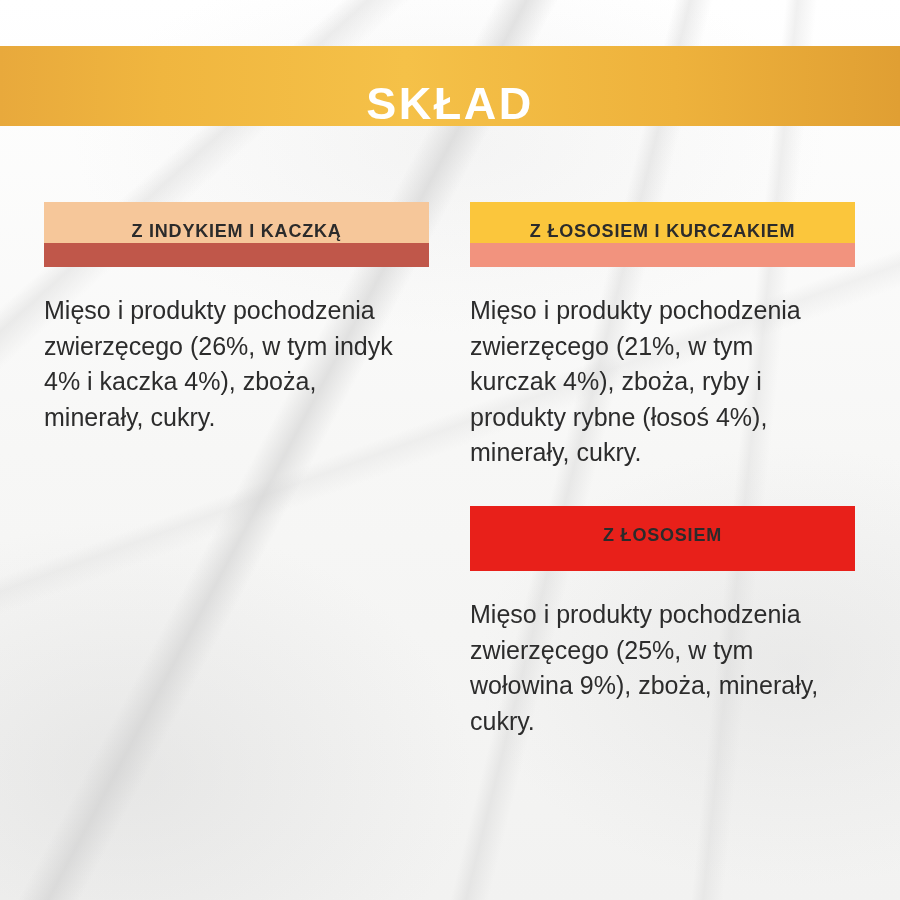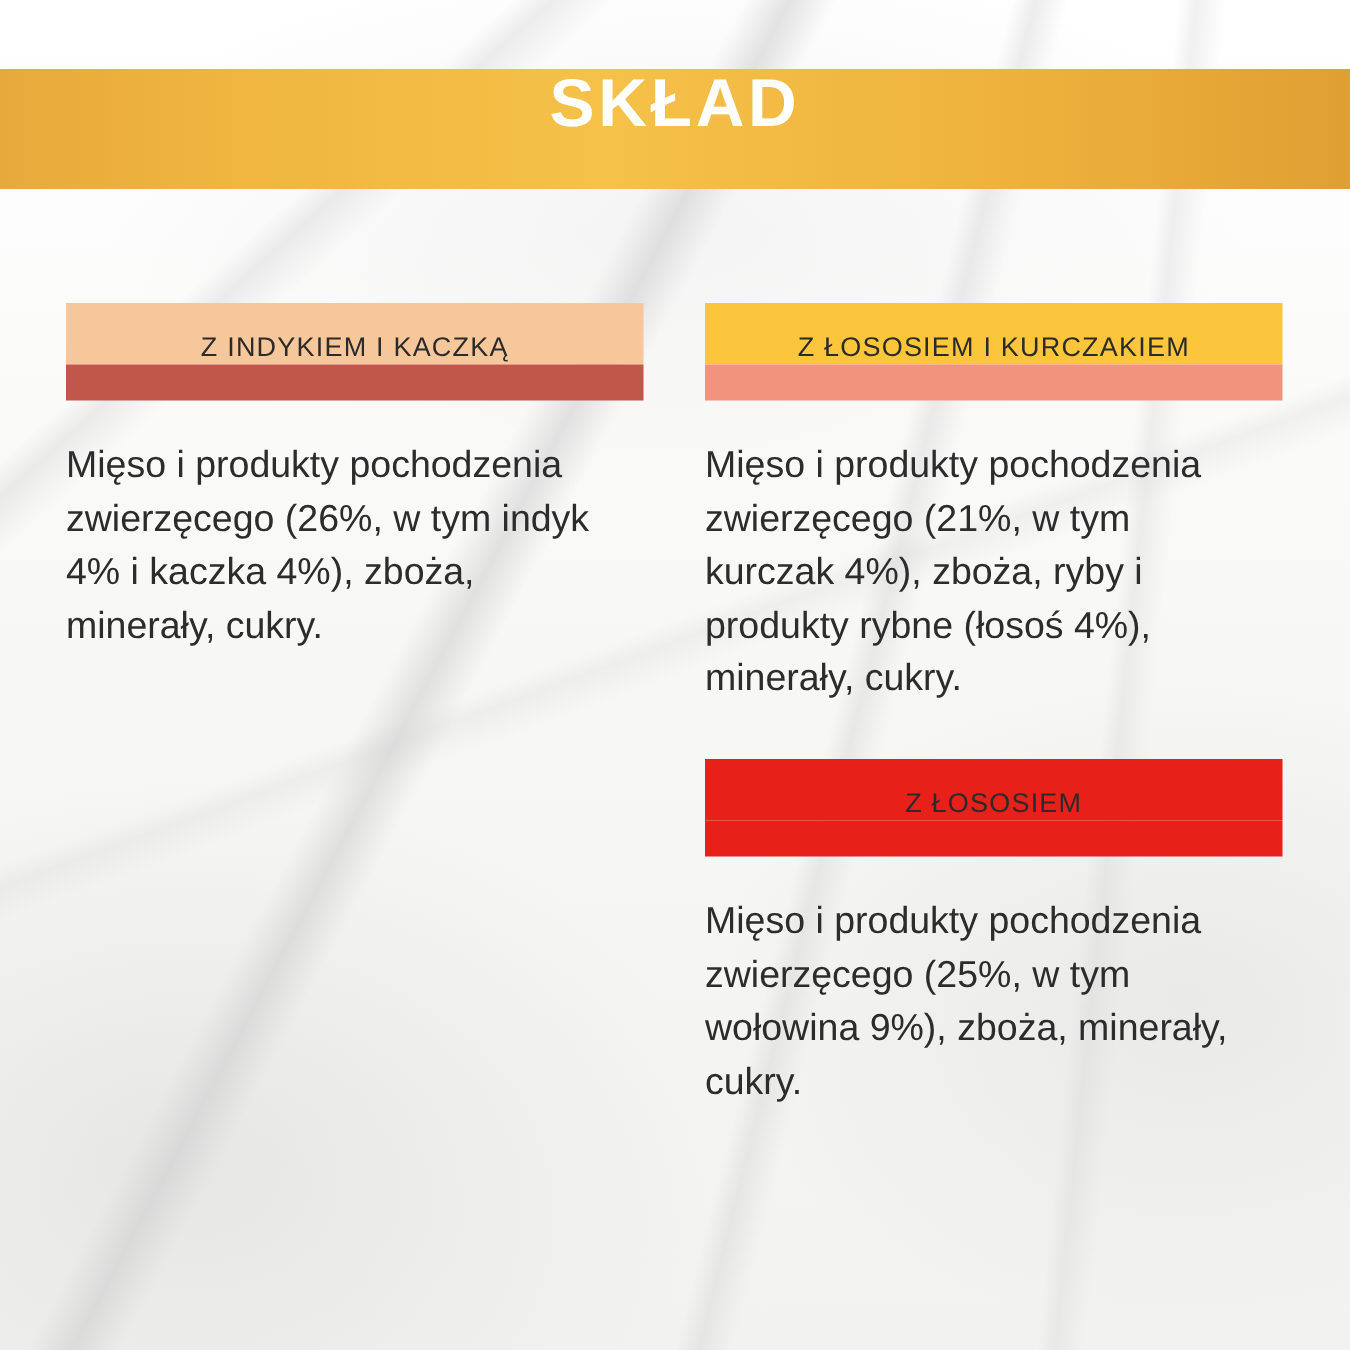--- a/index.html
+++ b/index.html
@@ -33,21 +33,21 @@
   }
 
   .banner {
     position: absolute;
     left: 0;
     top: 46px;
     width: 900px;
     height: 80px;
     background: linear-gradient(90deg, #e8a93c 0%, #f0b63f 18%, #f5c148 45%, #eeb23c 75%, #e09f33 100%);
     display: flex;
-    align-items: flex-start;
+    align-items: flex-end;
     justify-content: center;
   }
   .banner-title {
     color: #ffffff;
     font-size: 45px;
     font-weight: bold;
     letter-spacing: 2.5px;
     line-height: 1;
   }
 
@@ -82,21 +82,21 @@
   }
   .card-header .band-bottom {
     position: absolute;
     left: 0; right: 0; bottom: 0;
     height: 24px;
   }
   .card-title {
     position: relative;
     z-index: 2;
     font-size: 18px;
-    font-weight: normal;
+    font-weight: bold;
     letter-spacing: 0.8px;
     color: #2b2b2b;
     text-align: center;
     padding: 0 10px;
     margin-top: -6px;
   }
 
   .card-body {
     margin-top: 26px;
     font-size: 25px;

